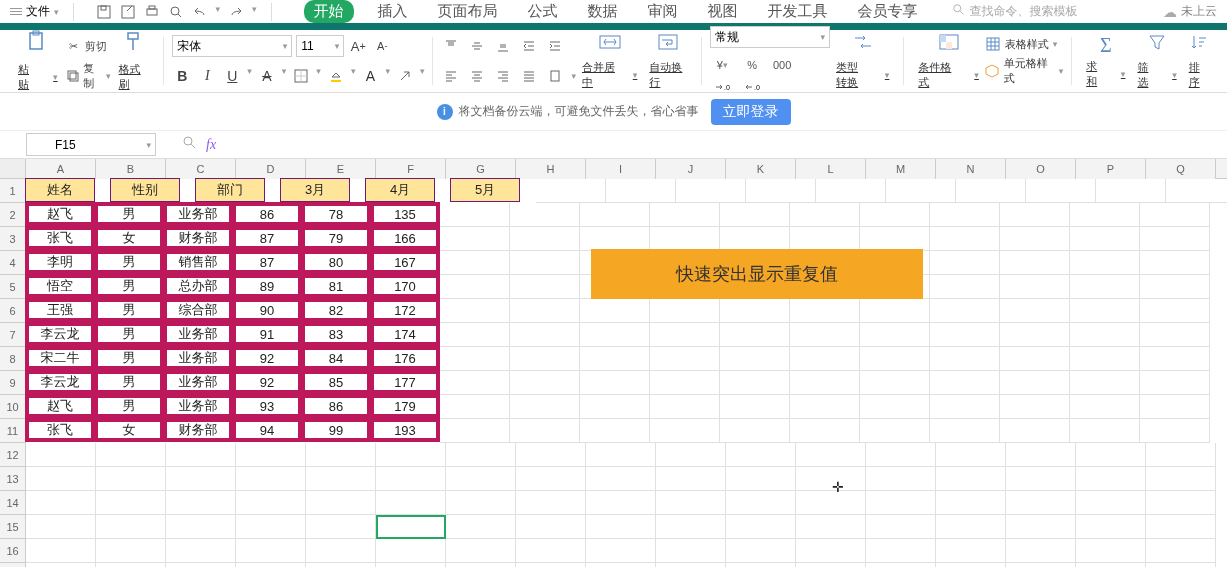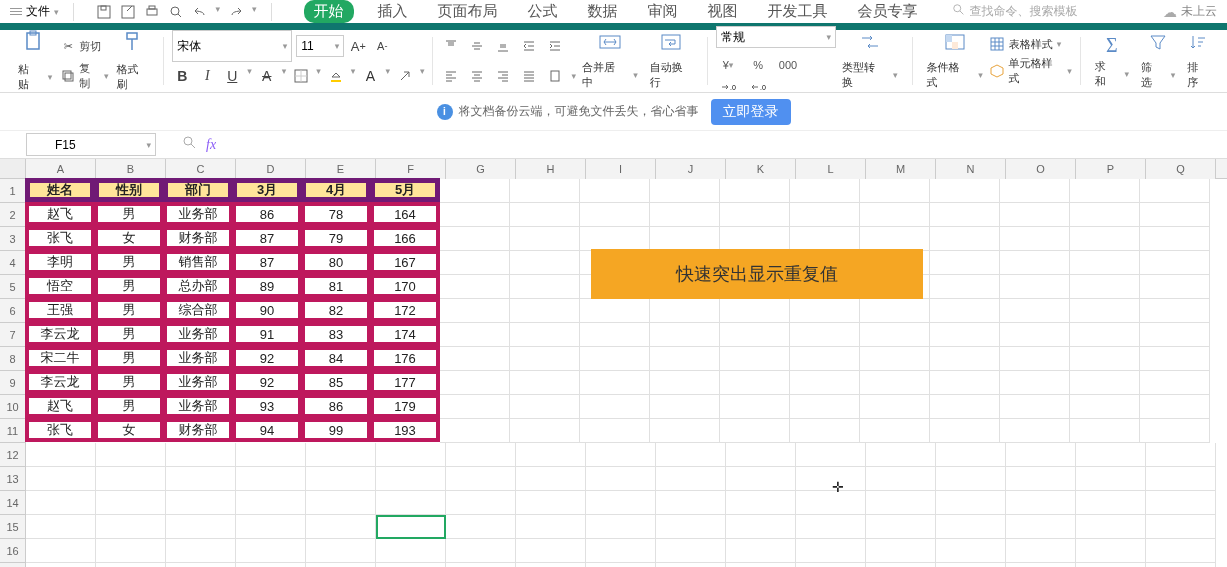--- a/index.html
+++ b/index.html
@@ -16,26 +16,26 @@
     .tabs-row { display: flex; align-items: center; gap: 18px; margin-left: 18px; }
     .tab { color: #555; cursor: pointer; font-size: 15px; padding: 2px 6px; }
     .tab.active { background: #22a862; color: #fff; border-radius: 10px; padding: 2px 10px; }
     .search-box { margin-left: 18px; display: flex; align-items: center; gap: 4px; color: #aaa; font-size: 12px; }
     .top-right { margin-left: auto; display: flex; align-items: center; gap: 4px; color: #888; font-size: 12px; }
     .ribbon { height: 63px; background: #fff; border-bottom: 1px solid #ddd; display: flex; align-items: center; padding: 0 6px; }
     .group { display: flex; align-items: center; padding: 0 6px; height: 100%; }
     .group-sep { width: 1px; height: 48px; background: #e5e5e5; margin: 0 2px; }
     .big-btn { display: flex; flex-direction: column; align-items: center; justify-content: center; padding: 2px 6px; cursor: pointer; gap: 2px; }
     .big-btn .ico { font-size: 22px; color: #4472c4; }
-    .big-btn .lbl { font-size: 11px; color: #333; display: flex; align-items: center; gap: 8px; }
+    .big-btn .lbl { font-size: 11px; color: #333; display: flex; align-items: center; gap: 16px; text-decoration: underline; }
     .vsplit { display: flex; flex-direction: column; gap: 4px; justify-content: center; }
     .small-row { display: flex; align-items: center; gap: 4px; height: 26px; }
     .small-btn { display: flex; align-items: center; gap: 3px; cursor: pointer; color: #444; font-size: 11px; padding: 0 2px; }
     .ico-box { width: 16px; height: 16px; display: inline-flex; align-items: center; justify-content: center; color: #555; }
-    .font-name { width: 120px; height: 32px; border: 1px solid #ccc; padding: 0 4px; font-size: 12px; display: flex; align-items: center; justify-content: space-between; background: #fff; }
+    .font-name { width: 120px; height: 22px; border: 1px solid #ccc; padding: 0 4px; font-size: 12px; display: flex; align-items: center; justify-content: space-between; background: #fff; }
     .font-size { width: 48px; height: 22px; border: 1px solid #ccc; padding: 0 4px; font-size: 12px; display: flex; align-items: center; justify-content: space-between; background: #fff; }
     .font-tools { display: flex; gap: 5px; }
     .font-tool { width: 20px; height: 20px; display: inline-flex; align-items: center; justify-content: center; color: #444; cursor: pointer; font-size: 14px; }
     .num-combo { width: 120px; height: 22px; border: 1px solid #ccc; padding: 0 4px; display: flex; align-items: center; justify-content: space-between; background: #fff; font-size: 12px; }
     .small-grid { display: grid; grid-template-columns: repeat(3, 26px); gap: 4px; margin-top: 4px; }
     .small-grid-ico { width: 24px; height: 18px; display: flex; align-items: center; justify-content: center; color: #555; cursor: pointer; border: 1px solid transparent; font-size: 11px; }
     .link-list { display: flex; flex-direction: column; gap: 4px; justify-content: center; }
     .link-item { display: flex; align-items: center; gap: 4px; font-size: 11px; color: #333; cursor: pointer; }
     .banner { height: 38px; display: flex; align-items: center; justify-content: center; gap: 12px; background: #fff; border-bottom: 1px solid #eee; }
     .banner-info { display: flex; align-items: center; gap: 6px; color: #666; font-size: 12px; }
@@ -49,21 +49,21 @@
     .col-headers { display: flex; height: 20px; background: #f3f3f3; border-bottom: 1px solid #ccc; }
     .corner { width: 26px; height: 20px; border-right: 1px solid #ccc; border-bottom: 1px solid #ccc; background: #eee; }
     .col-h { width: 70px; height: 20px; border-right: 1px solid #ccc; display: flex; align-items: center; justify-content: center; color: #666; font-size: 11px; background: #f3f3f3; cursor: pointer; }
     .rows-area { display: flex; }
     .row-headers { display: flex; flex-direction: column; }
     .row-h { width: 26px; height: 24px; border-right: 1px solid #ccc; border-bottom: 1px solid #ccc; display: flex; align-items: center; justify-content: center; color: #666; font-size: 11px; background: #f3f3f3; cursor: pointer; }
     .cells { position: relative; }
     .grid-row { display: flex; height: 24px; }
     .cell { width: 70px; height: 24px; border-right: 1px solid #e0e0e0; border-bottom: 1px solid #e0e0e0; display: flex; align-items: center; justify-content: center; font-size: 13px; color: #222; }
     .data-cell { border: 4px solid #be185d; margin: -1px 0 12px -1px; }
-    .hdr-cell { background: #ffe59a; border: 5px solid #701a75; margin: -1px 0 0 -1px; font-weight: 700; }
+    .hdr-cell { background: #ffe59a; border: 1px solid #701a75; margin: -1px 16px 0 -1px; font-weight: 400; }
     .sel-cell { border: 2px solid #22a862; }
     .orange-callout { position: absolute; left: 565px; top: 70px; width: 332px; height: 50px; background: #f5a623; display: flex; align-items: center; justify-content: center; font-size: 18px; color: #333; font-weight: 500; }
     .cursor-cross { position: absolute; left: 806px; top: 300px; font-size: 14px; color: #222; pointer-events: none; }
     
     svg { pointer-events: none; }
     .small-grid-ico, .font-tool, .qat-ico, .ico-box { position: relative; }
     .info-icon { width: 16px; height: 16px; border-radius: 50%; background: #4a90e2; color: #fff; display: inline-flex; align-items: center; justify-content: center; font-size: 10px; font-weight: bold; }
     .cloud-icon { color: #aaa; font-size: 14px; }
   </style>
 </head>
@@ -501,21 +501,21 @@
           <div class="cell"></div>
           <div class="cell"></div>
           <div class="cell"></div>
         </div>
         <div class="grid-row">
           <div class="cell data-cell">赵飞</div>
           <div class="cell data-cell">男</div>
           <div class="cell data-cell">业务部</div>
           <div class="cell data-cell">86</div>
           <div class="cell data-cell">78</div>
-          <div class="cell data-cell">164</div>
+          <div class="cell data-cell">135</div>
           <div class="cell"></div>
           <div class="cell"></div>
           <div class="cell"></div>
           <div class="cell"></div>
           <div class="cell"></div>
           <div class="cell"></div>
           <div class="cell"></div>
           <div class="cell"></div>
           <div class="cell"></div>
           <div class="cell"></div>

